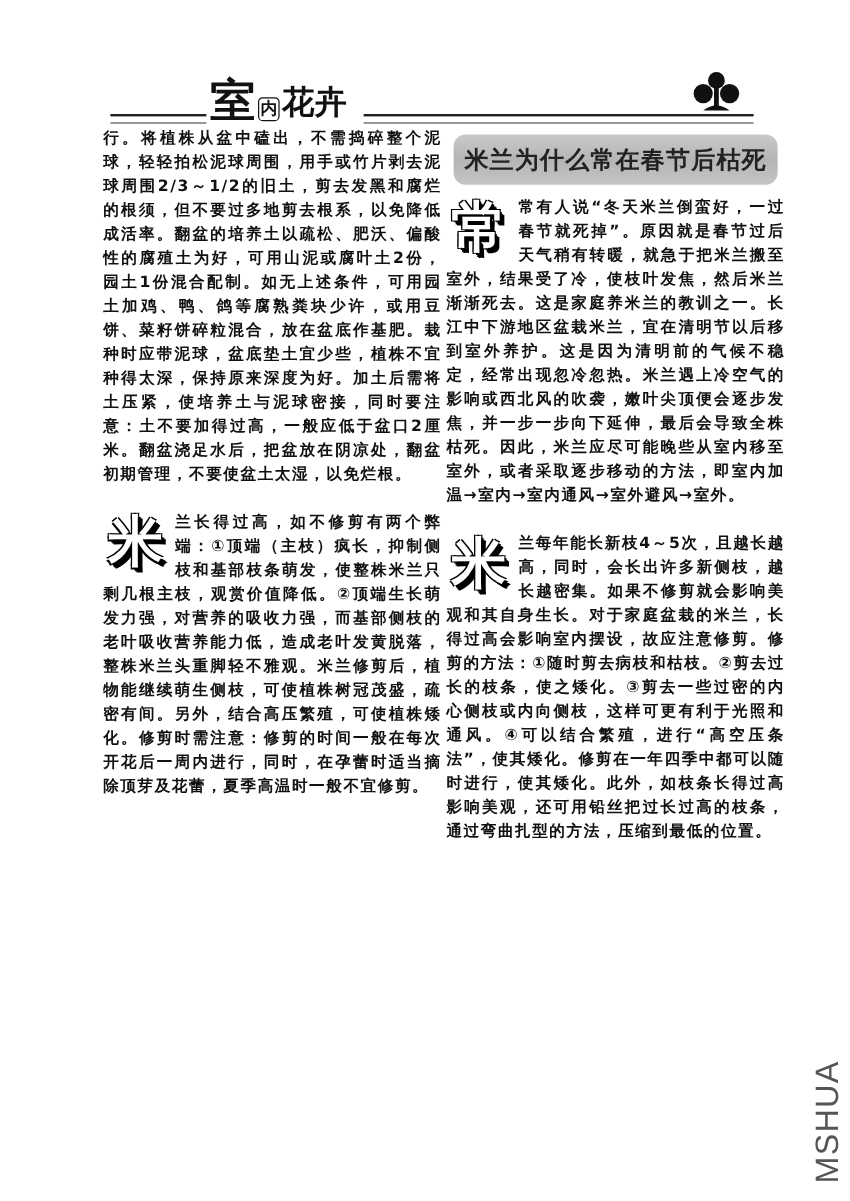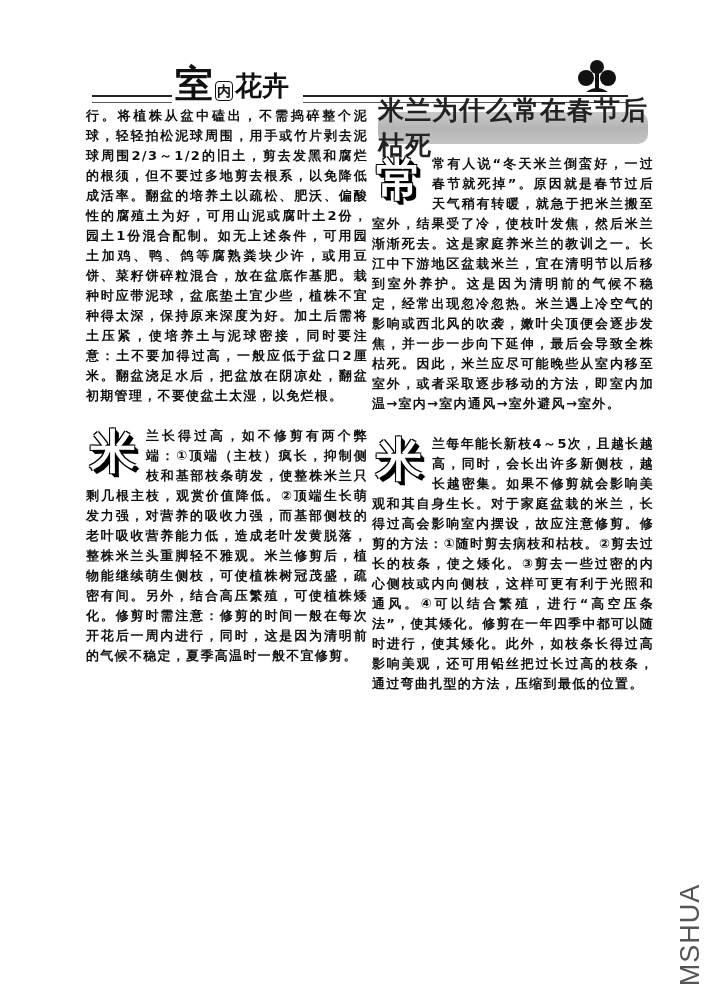--- a/index.html
+++ b/index.html
@@ -28,24 +28,24 @@
   .col { position: absolute; width: 282px; }
   .col-left { left: 86px; top: 106px; }
   .col-right { left: 372px; top: 106px; }
 
   .para {
     font-size: 13px; line-height: 20px; font-weight: bold; letter-spacing: 1.3px;
     text-align: justify; margin: 0;
     font-family: "DejaVu Sans", sans-serif;
   }
   .section-head {
-    height: 32px; border-radius: 10px;
+    height: 42px; border-radius: 10px;
     background: linear-gradient(180deg, #c9c9c9 0%, #b5b5b5 50%, #c4c4c4 100%);
     display: flex; align-items: center; justify-content: center;
-    font-size: 26px; font-weight: bold; color: #222; letter-spacing: 1px;
+    font-size: 20px; font-weight: bold; color: #222; letter-spacing: 1px;
     margin: 0 6px;
   }
   .dropcap-wrap { position: relative; }
   .dropcap {
     float: left; width: 54px; height: 46px; margin: 2px 6px 0 0;
     font-size: 46px; line-height: 46px; font-weight: bold; color: #fff;
     text-shadow: 2px 2px 0 #000, -1px -1px 0 #000, 1px -1px 0 #000, -1px 1px 0 #000, 3px 3px 0 #000, 4px 4px 0 #000;
     text-align: center;
   }
   .watermark {
@@ -77,21 +77,21 @@
     <path d="M14 34 Q25 26 36 34 Z" fill="#111"></path>
   </svg>
 </div>
 
 <div class="col col-left">
   <p class="para">行。将植株从盆中磕出，不需捣碎整个泥球，轻轻拍松泥球周围，用手或竹片剥去泥球周围2/3～1/2的旧土，剪去发黑和腐烂的根须，但不要过多地剪去根系，以免降低成活率。翻盆的培养土以疏松、肥沃、偏酸性的腐殖土为好，可用山泥或腐叶土2份，园土1份混合配制。如无上述条件，可用园土加鸡、鸭、鸽等腐熟粪块少许，或用豆饼、菜籽饼碎粒混合，放在盆底作基肥。栽种时应带泥球，盆底垫土宜少些，植株不宜种得太深，保持原来深度为好。加土后需将土压紧，使培养土与泥球密接，同时要注意：土不要加得过高，一般应低于盆口2厘米。翻盆浇足水后，把盆放在阴凉处，翻盆初期管理，不要使盆土太湿，以免烂根。</p>
   <div style="height:12px"></div>
   <div style="height:8px"></div>
   <div class="dropcap-wrap">
     <span class="dropcap">米</span>
-    <p class="para">兰长得过高，如不修剪有两个弊端：①顶端（主枝）疯长，抑制侧枝和基部枝条萌发，使整株米兰只剩几根主枝，观赏价值降低。②顶端生长萌发力强，对营养的吸收力强，而基部侧枝的老叶吸收营养能力低，造成老叶发黄脱落，整株米兰头重脚轻不雅观。米兰修剪后，植物能继续萌生侧枝，可使植株树冠茂盛，疏密有间。另外，结合高压繁殖，可使植株矮化。修剪时需注意：修剪的时间一般在每次开花后一周内进行，同时，这是因为清明前的气候不稳定，夏季高温时一般不宜修剪。</p>
+    <p class="para">兰长得过高，如不修剪有两个弊端：①顶端（主枝）疯长，抑制侧枝和基部枝条萌发，使整株米兰只剩几根主枝，观赏价值降低。②顶端生长萌发力强，对营养的吸收力强，而基部侧枝的老叶吸收营养能力低，造成老叶发黄脱落，整株米兰头重脚轻不雅观。米兰修剪后，植物能继续萌生侧枝，可使植株树冠茂盛，疏密有间。另外，结合高压繁殖，可使植株矮化。修剪时需注意：修剪的时间一般在每次开花后一周内进行，同时，在孕蕾时适当摘除顶芽及花蕾，夏季高温时一般不宜修剪。</p>
   </div>
 </div>
 
 <div class="col col-right">
   <div style="height:6px"></div>
   <div class="section-head">米兰为什么常在春节后枯死</div>
   <div style="height:10px"></div>
   <div class="dropcap-wrap">
     <span class="dropcap">常</span>
     <p class="para">常有人说“冬天米兰倒蛮好，一过春节就死掉”。原因就是春节过后天气稍有转暖，就急于把米兰搬至室外，结果受了冷，使枝叶发焦，然后米兰渐渐死去。这是家庭养米兰的教训之一。长江中下游地区盆栽米兰，宜在清明节以后移到室外养护。这是因为清明前的气候不稳定，经常出现忽冷忽热。米兰遇上冷空气的影响或西北风的吹袭，嫩叶尖顶便会逐步发焦，并一步一步向下延伸，最后会导致全株枯死。因此，米兰应尽可能晚些从室内移至室外，或者采取逐步移动的方法，即室内加温→室内→室内通风→室外避风→室外。</p>

